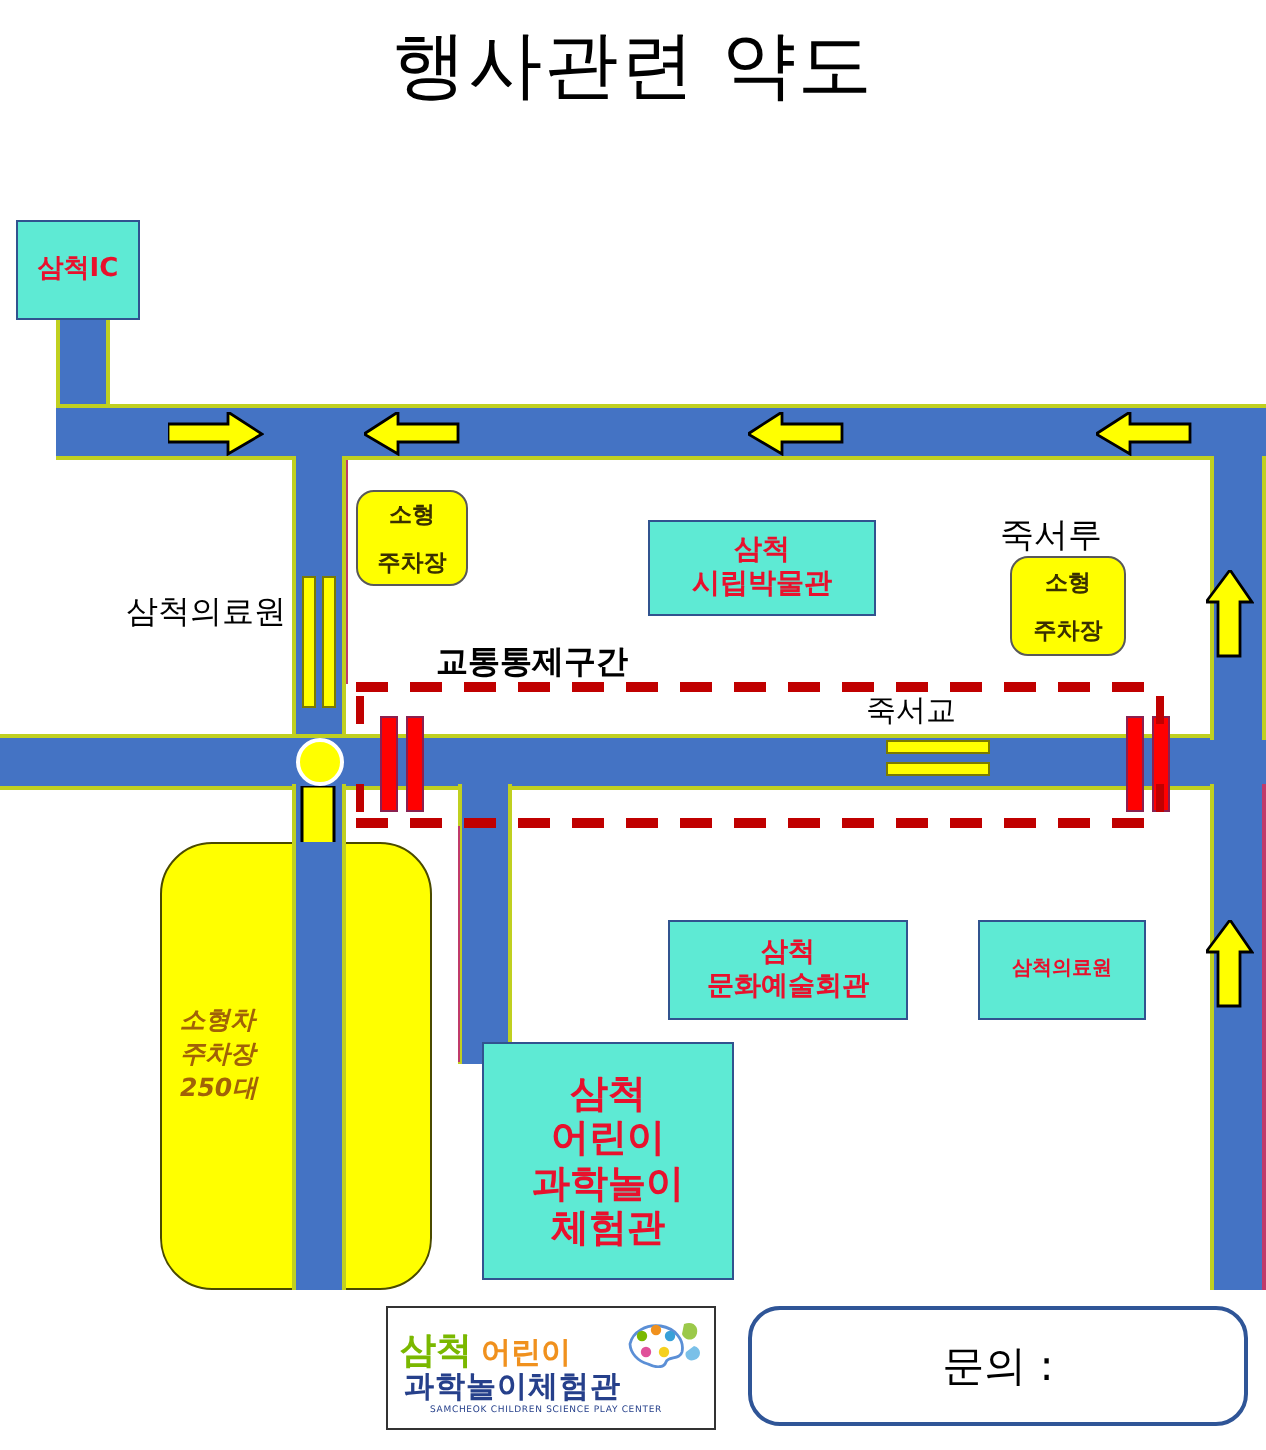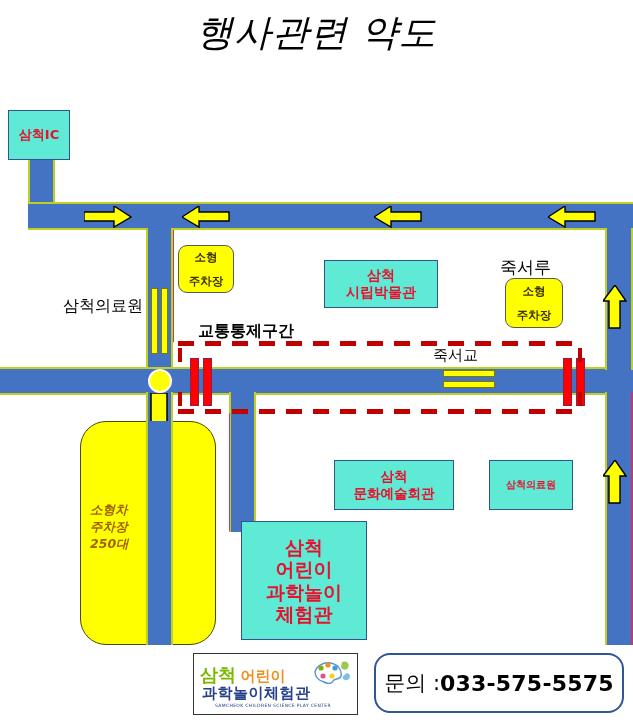--- a/index.html
+++ b/index.html
@@ -14,21 +14,20 @@
 
   
   .title{
     position:absolute;left:0;top:8px;width:633px;
     text-align:center;
     font-size:37px;
     font-weight:400;
     color:#000000;
     letter-spacing:1px;
     font-family:"DejaVu Sans","Liberation Sans",sans-serif;
-    font-style:italic;
   }
 
   
   .road{position:absolute;background:#4473c4;box-sizing:border-box;}
   .road.h{border-top:2px solid #c0d020;border-bottom:2px solid #c0d020;}
   .road.v{border-left:2px solid #c0d020;border-right:2px solid #c0d020;}
   .road.vpink{border-left:2px solid #c0d020;border-right:2px solid #c03a6a;}
 
   
   .arrow{position:absolute;}
@@ -77,21 +76,21 @@
     font-style:italic;
   }
 
   
   .mtext{
     position:absolute;
     color:#000;
     font-family:"DejaVu Sans","Liberation Sans",sans-serif;
     white-space:nowrap;
   }
-  .mtext.bold{font-weight:bold;}
+  .mtext.bold{font-weight:bold;margin-left:20px;}
 
   
   .ybar{position:absolute;background:#ffff00;border:1.4px solid #7a7a00;box-sizing:border-box;}
 
   
   .rbar{position:absolute;background:#ff0000;border:1.3px solid #8a2050;box-sizing:border-box;}
 
   
   .signal{
     position:absolute;width:24px;height:24px;border-radius:50%;
@@ -307,16 +306,15 @@
         <circle cx="12" cy="18" r="2.6" fill="#e0519a"></circle>
         <circle cx="21" cy="18" r="2.6" fill="#f5d020"></circle>
         <path d="M31,4 c5,-2 8,2 6,6 c-2,3 -6,2 -7,-1 z" fill="#9bc94a"></path>
         <path d="M36,15 c4,1 4,6 0,7 c-3,1 -5,-2 -4,-4 z" fill="#7ac0e8"></path>
       </svg>
     </div>
   </div>
 
   <div class="phonebox" style="left:374px;top:653px;width:250px;height:60px;">
     <span class="phone-pre">문의 : </span>
-    <span class="phone-num">033-575-5575</span>
   </div>
 
 </div>
 
 </body></html>

